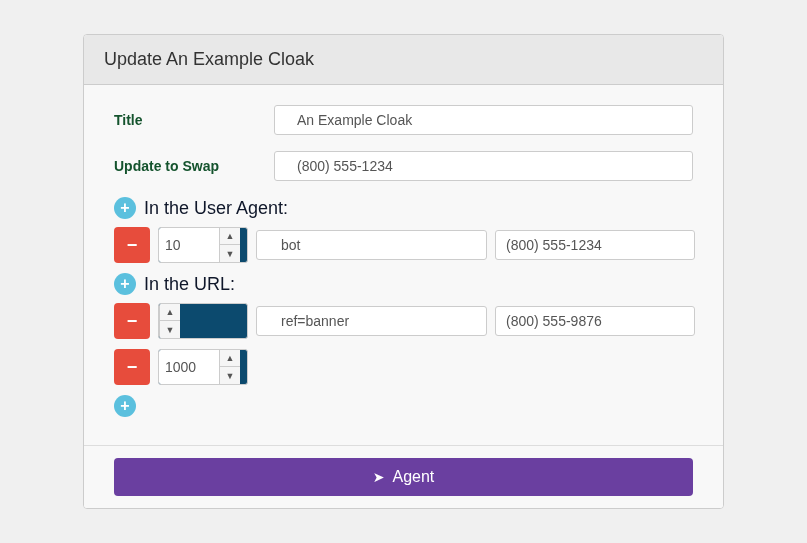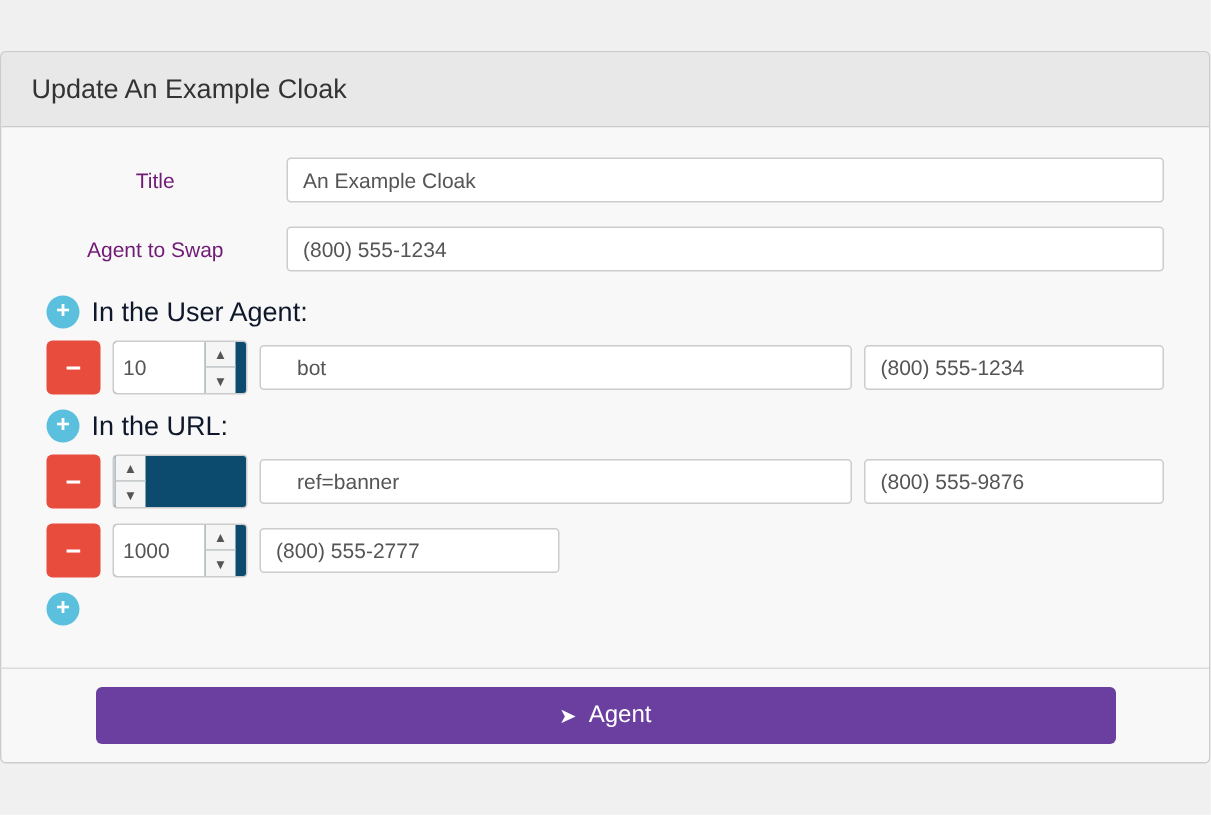--- a/index.html
+++ b/index.html
@@ -5,21 +5,21 @@
     * { box-sizing: border-box; margin: 0; padding: 0; }
     body {
       font-family: Arial, sans-serif;
       background: #f0f0f0;
       display: flex;
       justify-content: center;
       align-items: center;
       min-height: 100vh;
     }
     .window {
-      width: 807px;
+      width: 641px;
       background: #fff;
       border: 1px solid #ccc;
       border-radius: 4px;
       overflow: hidden;
     }
     .window-header {
       background: #e8e8e8;
       padding: 14px 20px;
       border-bottom: 1px solid #ccc;
     }
@@ -32,30 +32,30 @@
       padding: 20px 30px;
       background: #f8f8f8;
     }
     .form-row {
       display: flex;
       align-items: center;
       margin-bottom: 16px;
     }
     .form-label {
       width: 160px;
-      text-align: center;
-      font-weight: normal;
-      font-size: 14px;
-      color: #701a75;
+      text-align: left;
+      font-weight: bold;
+      font-size: 14px;
+      color: #14532d;
       padding-right: 15px;
       flex-shrink: 0;
     }
     .form-input {
       flex: 1;
-      padding: 6px 10px;
+      padding: 6px 22px;
       border: 1px solid #ccc;
       border-radius: 3px;
       font-size: 14px;
       color: #555;
       background: #fff;
     }
     .section-header {
       display: flex;
       align-items: center;
       margin: 10px 0 8px 0;
@@ -204,21 +204,21 @@
   </div>
 
   <div class="form-body">
 
     <div class="form-row">
       <label class="form-label">Title</label>
       <input class="form-input" type="text" value="An Example Cloak" style="">
     </div>
 
     <div class="form-row">
-      <label class="form-label">Agent to Swap</label>
+      <label class="form-label">Update to Swap</label>
       <input class="form-input" type="text" value="(800) 555-1234" style="">
     </div>
 
     <div class="section-header">
       <button class="add-btn">
         <span>+</span>
       </button>
       <span class="section-title">In the User Agent:</span>
     </div>
 
@@ -262,21 +262,20 @@
       <button class="remove-btn">
         <span>−</span>
       </button>
       <div class="number-input-wrap">
         <input type="number" value="1000" style="">
         <div class="spin-btns">
           <button class="spin-btn">▲</button>
           <button class="spin-btn">▼</button>
         </div>
       </div>
-      <input class="rule-phone-input" type="text" value="(800) 555-2777" style="">
     </div>
 
     <div class="section-header">
       <button class="add-btn">
         <span>+</span>
       </button>
     </div>
 
   </div>
 

